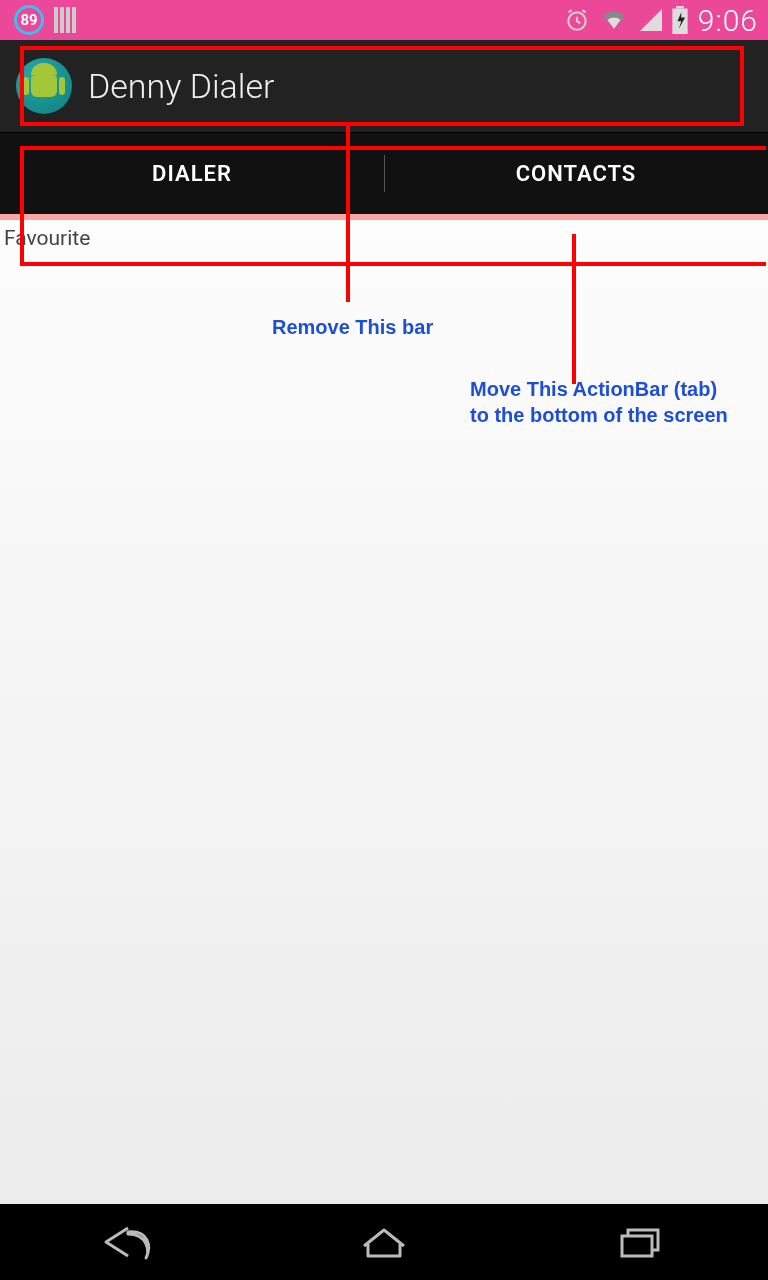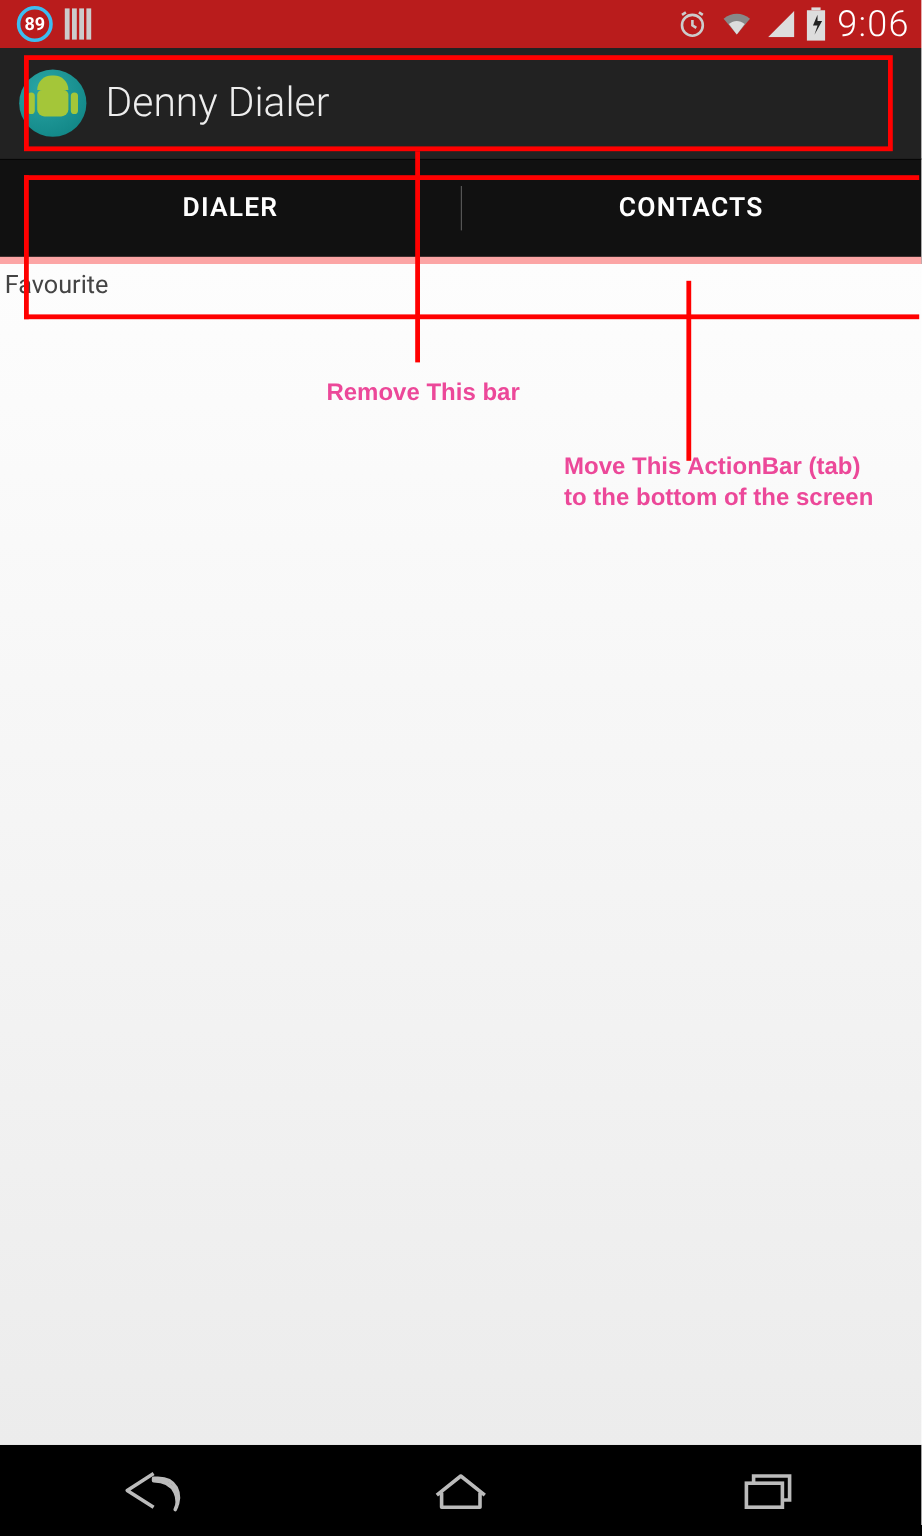--- a/index.html
+++ b/index.html
@@ -1,21 +1,21 @@
 <!DOCTYPE html>
 <html><head>
 <meta charset="utf-8">
 <style>
   * { box-sizing: border-box; margin: 0; padding: 0; }
   html, body { width: 768px; height: 1280px; font-family: "Roboto", "Helvetica Neue", Arial, sans-serif; background:#fff; overflow:hidden; }
   
   
   .status-bar {
     height: 40px;
-    background: #b91c1c;
+    background: #ec4899;
     color: #fff;
     display: flex;
     align-items: center;
     padding: 0 10px 0 14px;
     font-size: 26px;
     font-weight: 300;
   }
   .status-left { display:flex; align-items:center; gap:10px; }
   .battery-89 {
     width:30px; height:30px; border:3px solid #3dbdf0; border-radius:50%;
@@ -88,21 +88,21 @@
   .content-label {
     position:absolute; top:6px; left:4px;
     font-size:21px; color:#444; font-weight:400;
   }
   
   
   .anno { position:absolute; border:4px solid #ff0000; pointer-events:none; }
   .anno-box1 { left:20px; top:46px; width:724px; height:80px; } 
   .anno-box2 { left:20px; top:146px; width:746px; height:120px; border-right:none;} 
   .anno-line { position:absolute; background:#ff0000; pointer-events:none; }
-  .anno-text { position:absolute; color:#ec4899; font-size:20px; font-weight:700; line-height:1.3; pointer-events:none; font-family:Arial, sans-serif;}
+  .anno-text { position:absolute; color:#1d4ed8; font-size:20px; font-weight:700; line-height:1.3; pointer-events:none; font-family:Arial, sans-serif;}
   
   
   .nav-bar {
     height:76px; background:#000;
     display:flex; align-items:center; justify-content:space-around;
   }
   .nav-btn { width:70px; height:46px; display:flex; align-items:center; justify-content:center; }
   .nav-btn svg{ stroke:#bbb; fill:none; stroke-width:3; }
 </style>
 </head>

